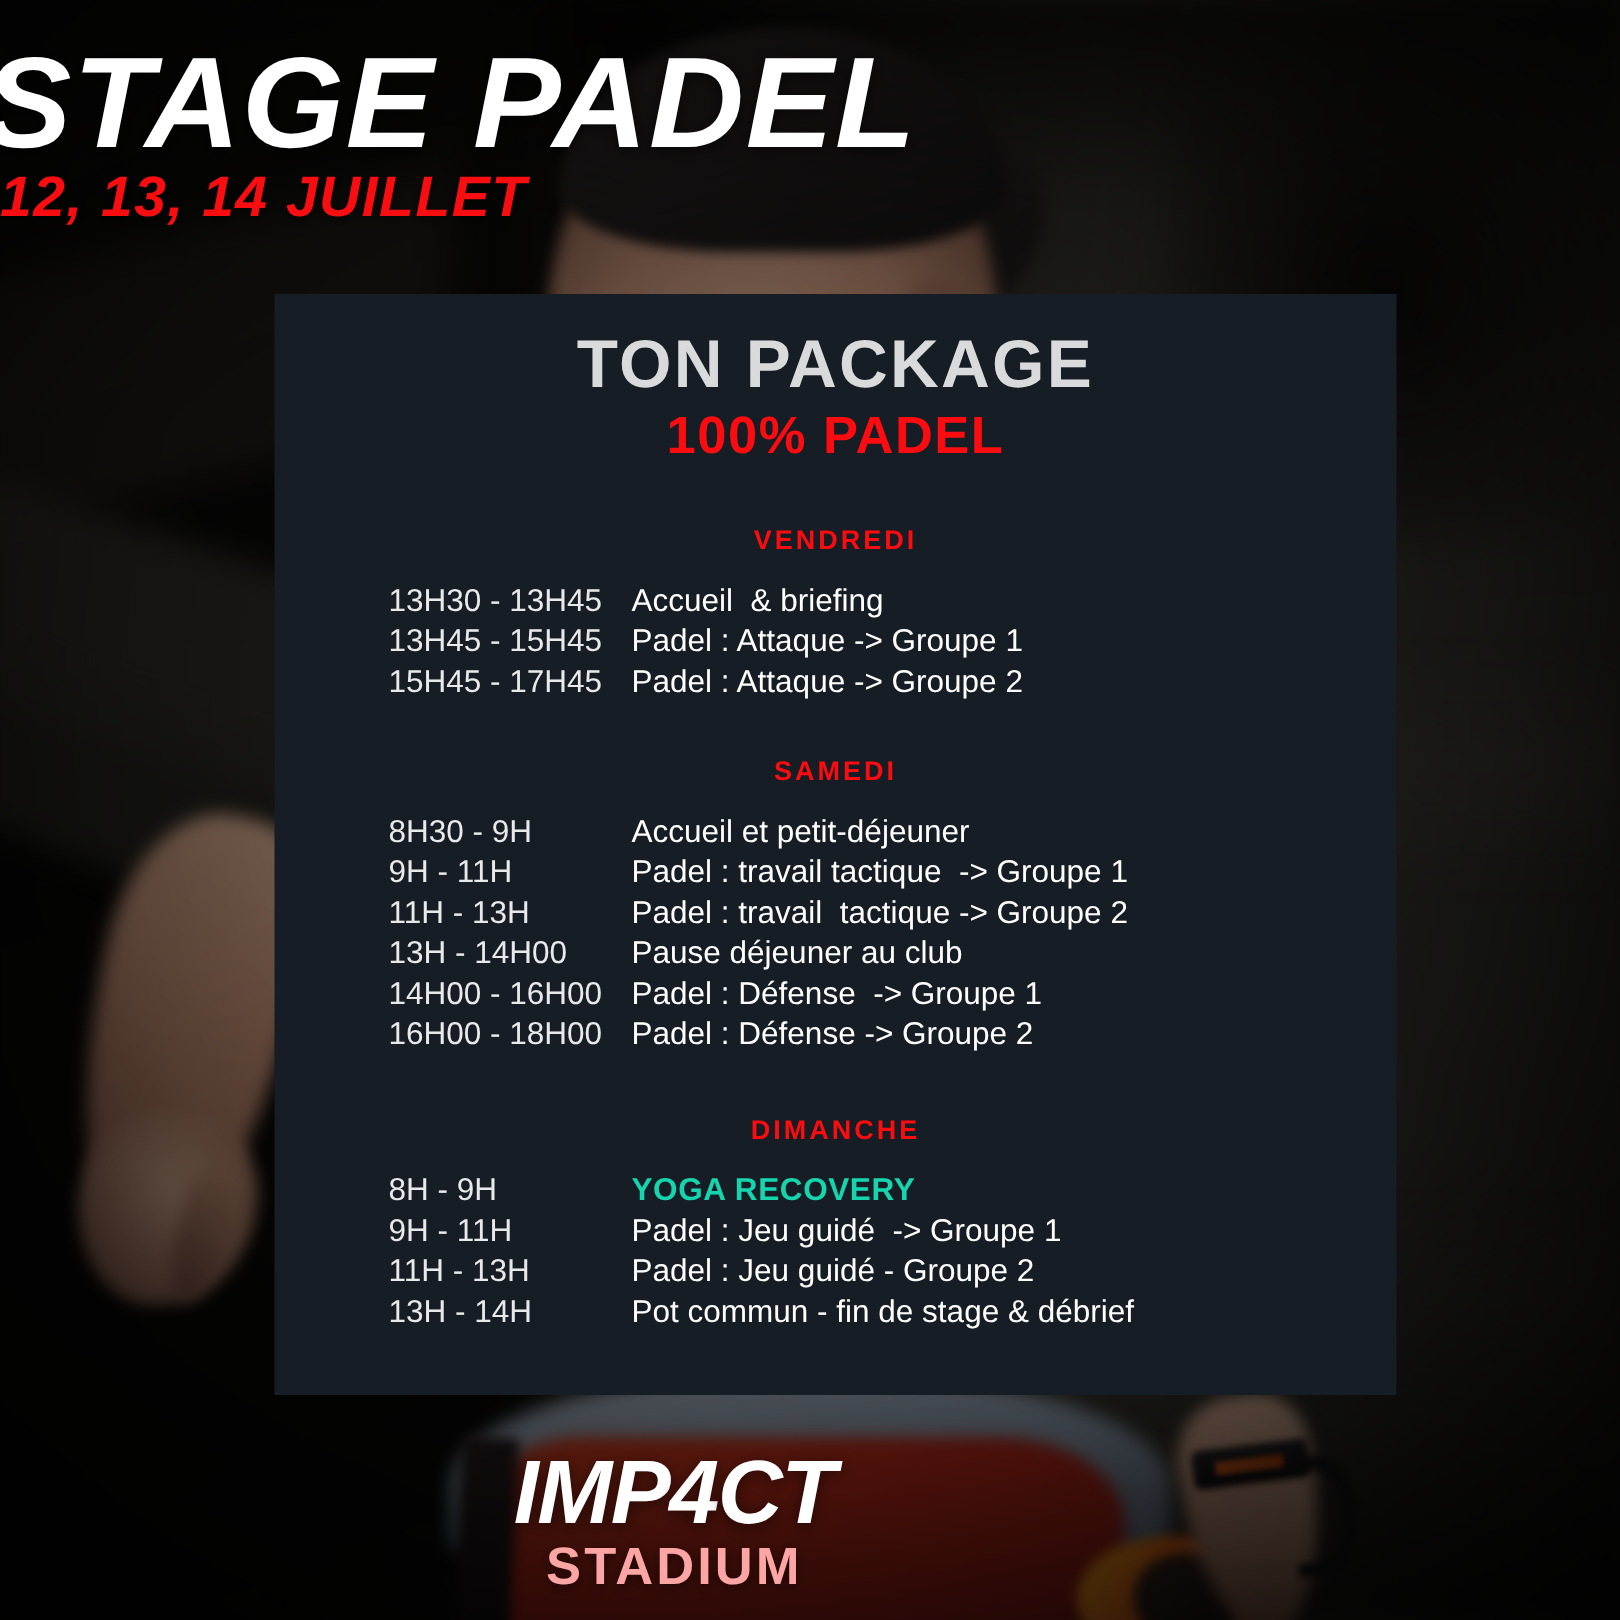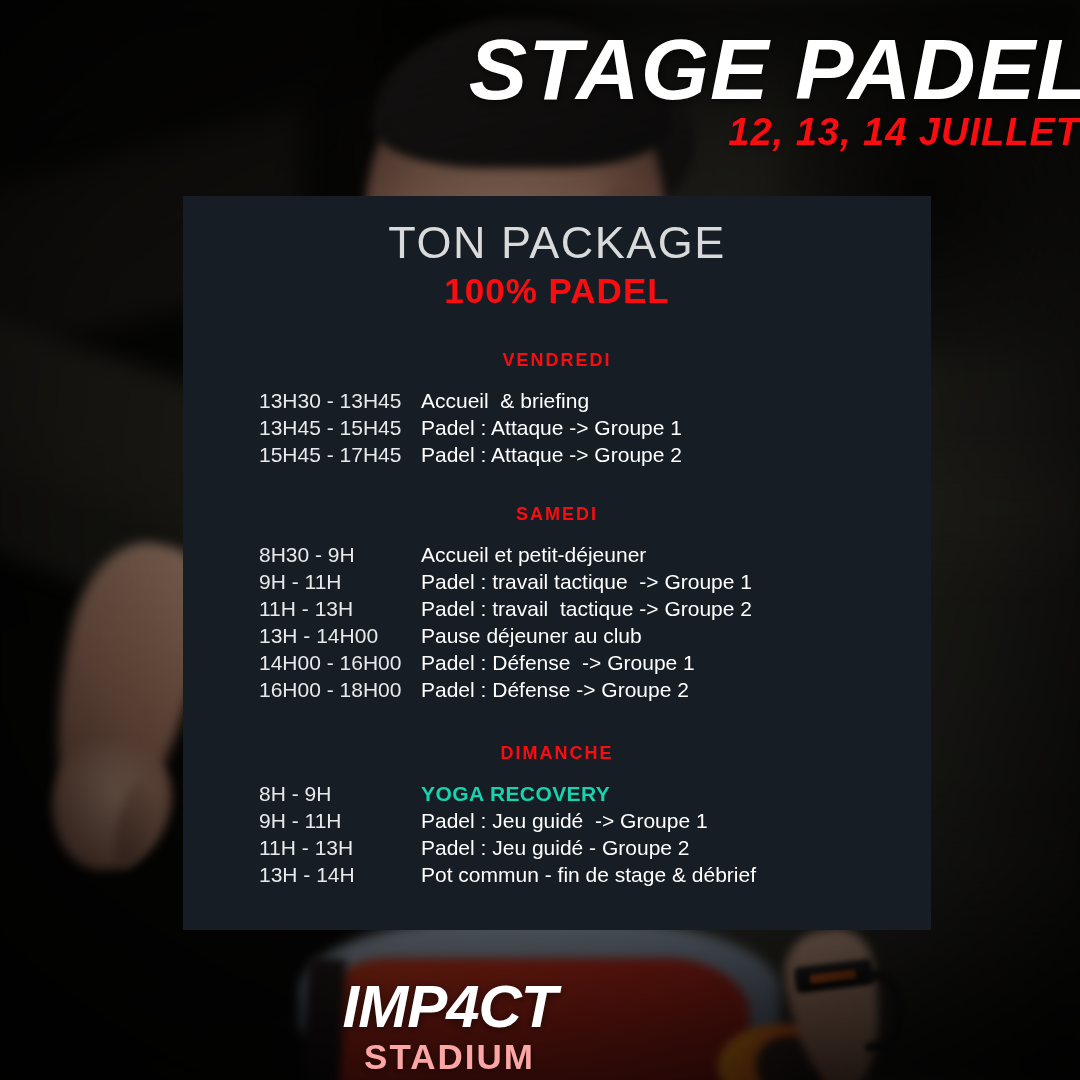--- a/index.html
+++ b/index.html
@@ -245,21 +245,21 @@
     inset: 0;
     backdrop-filter: blur(1.2px);
     pointer-events: none;
   }
 
   
   .header-block {
     position: absolute;
     left: 0; top: 28px;
     width: 1080px;
-    text-align: right;
+    text-align: left;
     z-index: 6;
   }
   .title-main {
     font-size: 86px;
     font-weight: 700;
     font-style: italic;
     color: #ffffff;
     letter-spacing: 1px;
     line-height: 0.96;
     transform: scaleX(1.02);
@@ -284,21 +284,21 @@
     left: 183px; top: 196px;
     width: 748px;
     height: 734px;
     background: #171d25;
     z-index: 5;
   }
   .panel-title {
     margin-top: 22px;
     text-align: center;
     font-size: 45px;
-    font-weight: 400;
+    font-weight: 700;
     color: #d9dadb;
     letter-spacing: 1.5px;
     line-height: 1.1;
   }
   .panel-subtitle {
     text-align: center;
     font-size: 35px;
     font-weight: 700;
     color: #fb0c10;
     letter-spacing: 1px;
@@ -342,21 +342,21 @@
     letter-spacing: 0.4px;
   }
 
   .gap-vendredi { height: 36px; }
   .gap-samedi   { height: 32px; }
   .gap-dimanche { height: 36px; }
 
   
   .logo {
     position: absolute;
-    left: 0; bottom: 6px;
+    left: 0; bottom: 18px;
     width: 899px;
     text-align: center;
     z-index: 6;
   }
   .logo-impact {
     position: relative;
     display: inline-block;
     font-size: 60px;
     font-weight: 700;
     font-style: italic;

